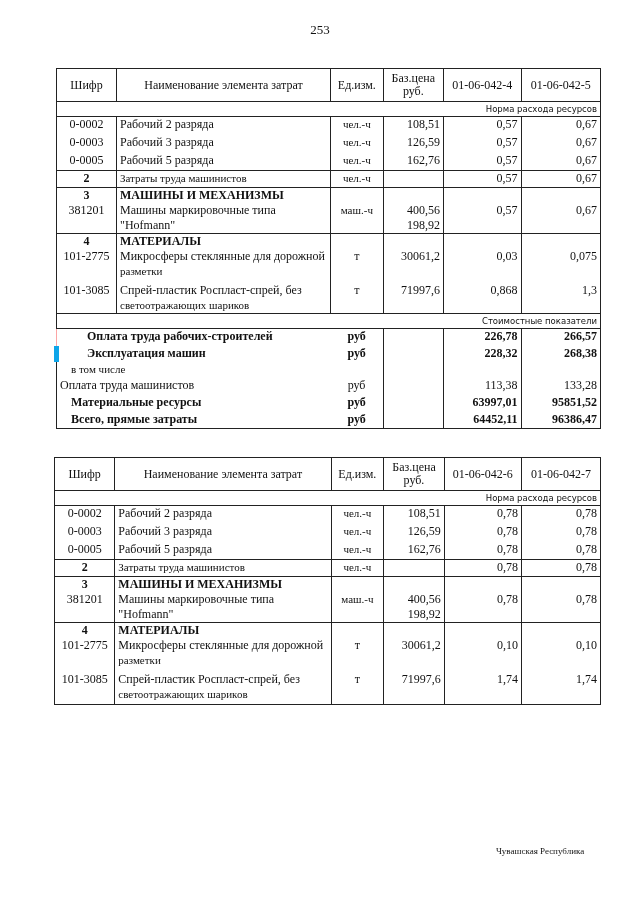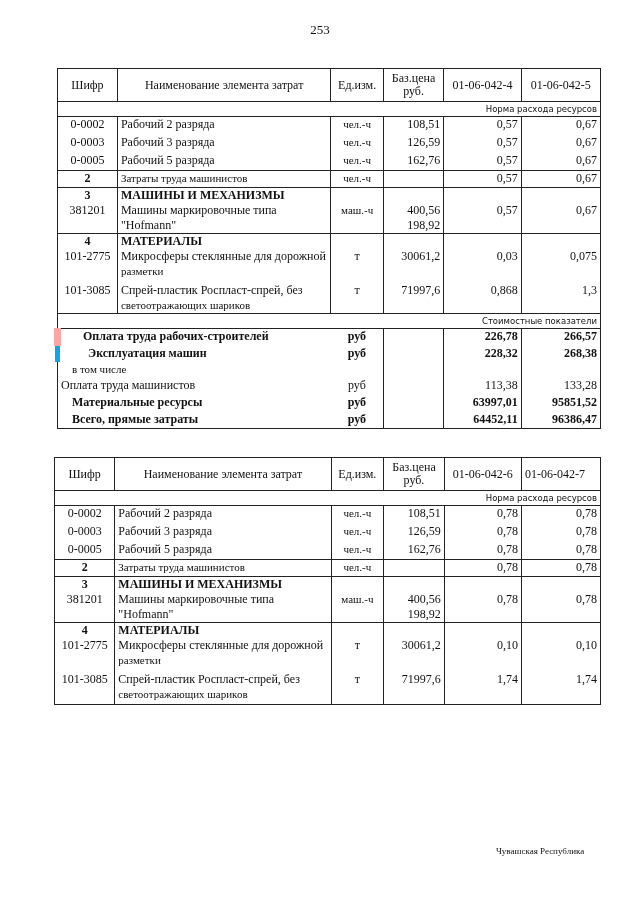--- a/index.html
+++ b/index.html
@@ -117,21 +117,21 @@
     <td class="c3" style="padding-top:4px">т</td>
     <td class="c4" style="padding-top:4px">71997,6</td>
     <td class="c5" style="padding-top:4px">0,868</td>
     <td class="c6" style="padding-top:4px">1,3</td>
   </tr>
   <tr class="norm">
         <td colspan="6" style="border-top:1px solid #222">Стоимостные показатели</td>
       </tr>
 
   <tr style="height:17px">
-    <td colspan="2" class="b" style="border-left:7px solid #fca5a5;padding-left:22px">Оплата труда рабочих-строителей</td>
+    <td colspan="2" class="b" style="border-left:1px solid #fca5a5;padding-left:30px">Оплата труда рабочих-строителей</td>
     <td class="c3 b">руб</td>
     <td class="c4 dv"></td>
     <td class="c5 b dv">226,78</td>
     <td class="c6 b dv" style="border-right:1px solid #222">266,57</td>
   </tr>
   <tr style="height:16px">
     <td colspan="2" class="b" style="border-left:5px solid #0ea5e9;padding-left:28px">Эксплуатация машин</td>
     <td class="c3 b">руб</td>
     <td class="c4 dv"></td>
     <td class="c5 b dv">228,32</td>
@@ -169,21 +169,21 @@
   </table>
 
 <table class="tbl" style="top:457px;">
   <tbody>
       <tr class="hdr">
     <td class="c1">Шифр</td>
     <td class="c2">Наименование элемента затрат</td>
     <td class="c3">Ед.изм.</td>
     <td class="c4" style="text-align:center">Баз.цена руб.</td>
     <td class="c5" style="text-align:center">01-06-042-6</td>
-    <td class="c6" style="text-align:left">01-06-042-7</td>
+    <td class="c6" style="text-align:center">01-06-042-7</td>
   </tr>
   <tr class="norm">
         <td colspan="6">Норма расхода ресурсов</td>
       </tr>
 
   <tr class="vb" style="height:18px">
     <td class="c1">0-0002</td>
     <td class="c2">Рабочий 2 разряда</td>
     <td class="c3 unit">чел.-ч</td>
     <td class="c4">108,51</td>

